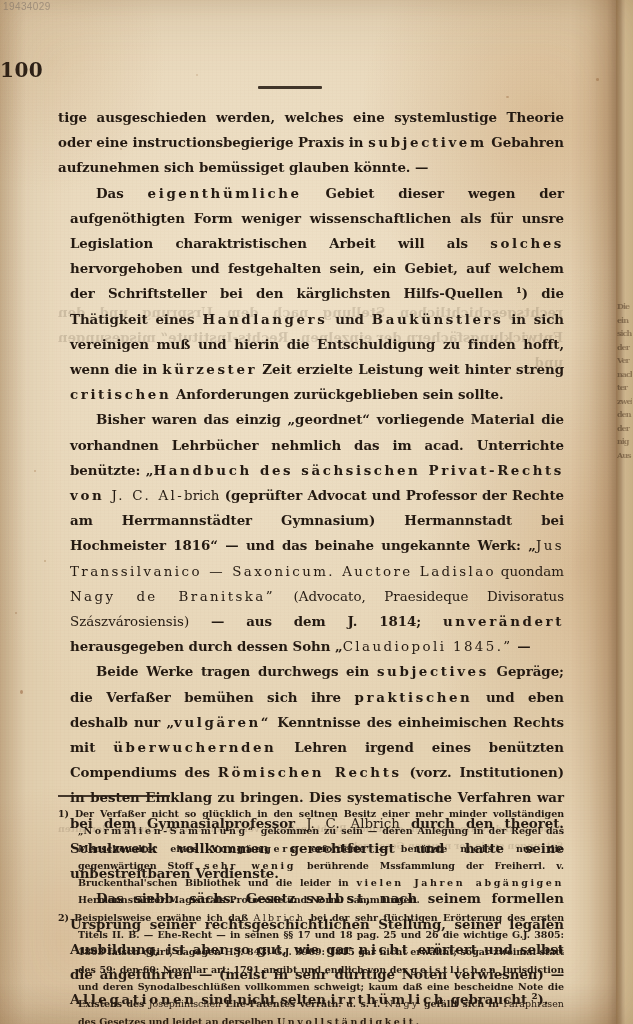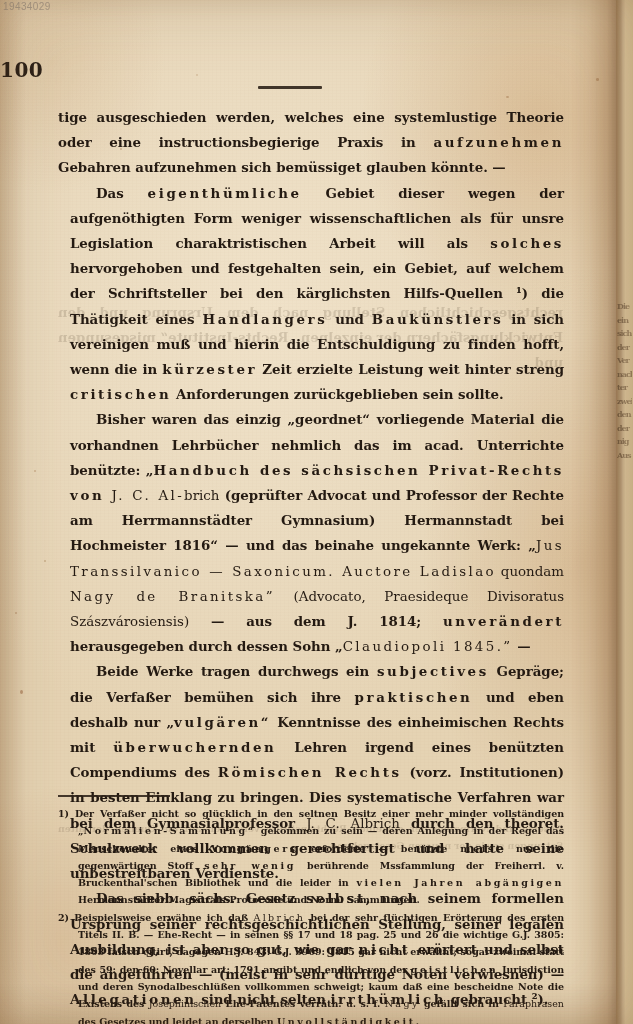--- a/index.html
+++ b/index.html
@@ -189,21 +189,21 @@
   <div class="showthrough-2">Gesetze und Normalien der einzelnen Rechtsinstitute verweisen auf die Quellen der alten Satzungen sowie der neueren Gesetzgebung</div>
 
   <div class="content">
 
     <div class="folio">
       <div class="folio-num">100</div>
       <div class="folio-rule"></div>
     </div>
 
     <div class="body" id="body-block">
-        <p><span>tige ausgeschieden werden, welches eine systemlustige Theorie oder eine instructionsbegierige Praxis in </span><span class="sp">aufzunehmen</span><span> Gebahren aufzunehmen sich bemüssiget glauben könnte. —</span></p>
+        <p><span>tige ausgeschieden werden, welches eine systemlustige Theorie oder eine instructionsbegierige Praxis in </span><span class="sp">subjectivem</span><span> Gebahren aufzunehmen sich bemüssiget glauben könnte. —</span></p>
         <p class="ind"><span>Das </span><span class="sp">eigenthümliche</span><span> Gebiet dieser wegen der aufgenöthigten Form weniger wissenschaftlichen als für unsre Legislation charaktristischen Arbeit will als </span><span class="sp">solches</span><span> hervorgehoben und festgehalten sein, ein Gebiet, auf welchem der Schriftsteller bei den kärglichsten Hilfs-Quellen </span><span>¹) </span><span>die Thätigkeit eines </span><span class="sp">Handlangers</span><span> und </span><span class="sp">Baukünstlers</span><span> in sich vereinigen muß und hierin die Entschuldigung zu finden hofft, wenn die in </span><span class="sp">kürzester</span><span> Zeit erzielte Leistung weit hinter streng </span><span class="sp">critischen</span><span> Anforderungen zurückgeblieben sein sollte.</span></p>
         <p class="ind"><span>Bisher waren das einzig „geordnet“ vorliegende Material die vorhandnen Lehrbücher nehmlich das im acad. Unterrichte benützte: „</span><span class="sp">Handbuch des sächsischen Privat-Rechts von</span><span class="ant sp"> J. C. Al-</span><span class="ant">brich</span><span> (geprüfter Advocat und Professor der Rechte am Herrmannstädter Gymnasium) Hermannstadt bei Hochmeister 1816“ — und das beinahe ungekannte Werk: „</span><span class="ant sp">Jus Transsilvanico — Saxonicum. Auctore Ladislao</span><span class="ant"> quondam </span><span class="ant sp">Nagy de Branitska”</span><span class="ant"> (Advocato, Praesideque Divisoratus Szászvárosiensis)</span><span> — aus dem J. 1814; </span><span class="sp">unverändert</span><span> herausgegeben durch dessen Sohn „</span><span class="ant sp">Claudiopoli 1845.”</span><span> —</span></p>
         <p class="ind"><span>Beide Werke tragen durchwegs ein </span><span class="sp">subjectives</span><span> Gepräge; die Verfaßer bemühen sich ihre </span><span class="sp">praktischen</span><span> und eben deshalb nur „</span><span class="sp">vulgären“</span><span> Kenntnisse des einheimischen Rechts mit </span><span class="sp">überwuchernden</span><span> Lehren irgend eines benützten Compendiums des </span><span class="sp">Römischen Rechts</span><span> (vorz. Institutionen) in besten Einklang zu bringen. Dies systematische Verfahren war bei dem Gymnasialprofessor </span><span class="ant">J. C. Albrich</span><span> durch den theoret. Schulzweck vollkommen gerechtfertigt und hatte seine unbestreitbaren Verdienste.</span></p>
         <p class="ind"><span>Das siebb. sächs. Gesetz </span><span class="sp">selbst</span><span>, nach seinem formellen Ursprung seiner rechtsgeschichtlichen Stellung, seiner legalen Ausbildung, ist aber so gut, wie gar </span><span class="sp">nicht</span><span> erörtert und selbst die angeführten — (meist in sehr dürftige Noten verwiesnen) — </span><span class="sp">Allegationen</span><span> sind nicht selten </span><span class="sp">irrthümlich</span><span> gebraucht ²).</span></p>
       </div>
 
     <div class="fn-rule"></div>
     <div class="footnotes" id="footnote-block">
         <p><span class="fn-mark">1)</span><span> Der Verfaßer nicht so glücklich in den seltnen Besitz einer mehr minder vollständigen „</span><span class="sp">Normalien-Sammlung“</span><span> gekommen zu sein — deren Anlegung in der Regel das Menschenalter eines </span><span class="sp">Vorgängers</span><span> erforderte — benützte </span><span class="sp">meist</span><span> nur die gegenwärtigen Stoff </span><span class="sp">sehr wenig</span><span> berührende Mssfammlung der Freiherrl. v. Bruckenthal'schen Bibliothek und die leider in </span><span class="sp">vielen Jahren abgängigen</span><span> Hermannstädter Magistrats-Protocolle und Norm. Sammlungen.</span></p>
         <p><span class="fn-mark">2)</span><span> Beispielsweise erwähne ich daß </span><span class="ant sp">Albrich</span><span> bei der sehr flüchtigen Erörterung des ersten Titels II. B. — Ehe-Recht — in seinen §§ 17 und 18 pag. 25 und 26 die wichtige G.J. 3805: 1803 falsch citirt, dagegen H.J. 843: G.J. 3909: 1815 gar nicht erwähnt; sogar zweimal statt des 59: den 60: Novellar art: 1791 angibt und endlich von der </span><span class="sp">geistlichen</span><span> Jurisdiction und deren Synodalbeschlüßen vollkommen schweigt; kaum daß eine bescheidne Note die Existens des </span><span class="ant">Josephinischen</span><span> Ehe-Patentes verräth. u. s. f. </span><span class="ant sp">Nagy</span><span> gefällt sich in </span><span class="ant">Paraphrasen</span><span> des Gesetzes und leidet an derselben </span><span class="sp">Unvollständigkeit.</span></p>

